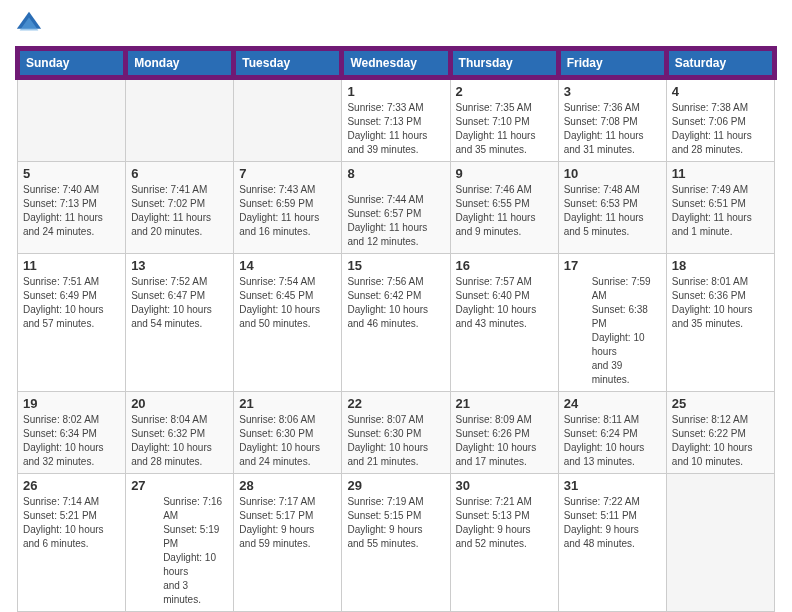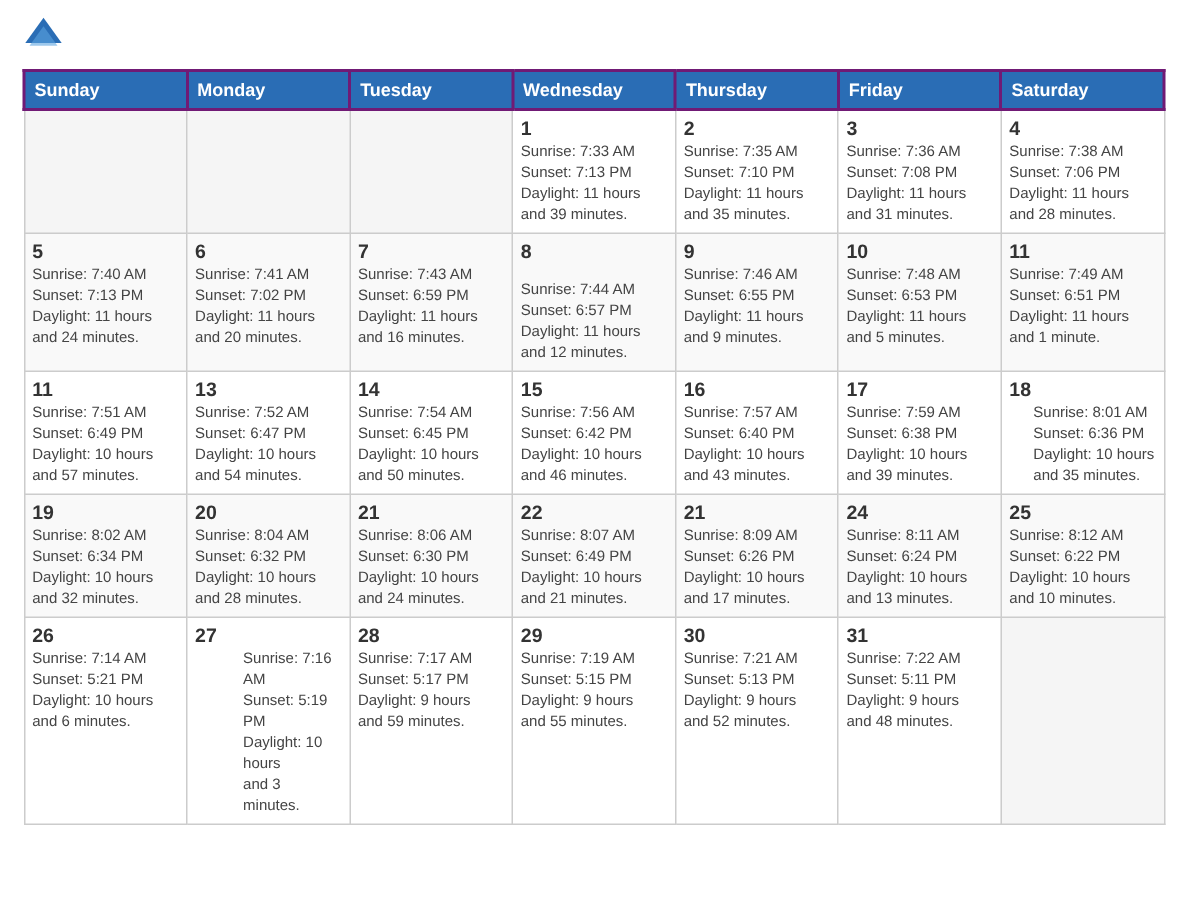--- a/index.html
+++ b/index.html
@@ -57,21 +57,21 @@
       border-collapse: collapse;
       table-layout: fixed;
     }
     .calendar th {
       background-color: #2a6db5;
       color: white;
       text-align: left;
       padding: 5px 6px;
       font-size: 12px;
       font-weight: bold;
-      border: 2px solid #701a75;
+      border: 5px solid #701a75;
     }
     .calendar td {
       border: 1px solid #ccc;
       vertical-align: top;
       padding: 4px 5px;
       font-size: 9.5px;
       color: #333;
       height: 80px;
       background: #fff;
     }
@@ -243,28 +243,28 @@
           </td>
           <td>
             <span class="day-number">16</span>
             <div class="day-info" style="white-space: pre-line;">Sunrise: 7:57 AM
 Sunset: 6:40 PM
 Daylight: 10 hours
 and 43 minutes.</div>
           </td>
           <td>
             <span class="day-number">17</span>
-            <div class="day-info" style="white-space: pre-line;">Sunrise: 7:59 AM
+            <div class="day-info" style="white-space: pre-line; margin-left: 28px;">Sunrise: 7:59 AM
 Sunset: 6:38 PM
 Daylight: 10 hours
 and 39 minutes.</div>
           </td>
           <td>
             <span class="day-number">18</span>
-            <div class="day-info" style="white-space: pre-line; margin-left: 16px;">Sunrise: 8:01 AM
+            <div class="day-info" style="white-space: pre-line;">Sunrise: 8:01 AM
 Sunset: 6:36 PM
 Daylight: 10 hours
 and 35 minutes.</div>
           </td>
         </tr>
         <tr>
           <td>
             <span class="day-number">19</span>
             <div class="day-info" style="white-space: pre-line;">Sunrise: 8:02 AM
 Sunset: 6:34 PM
@@ -281,21 +281,21 @@
           <td>
             <span class="day-number">21</span>
             <div class="day-info" style="white-space: pre-line;">Sunrise: 8:06 AM
 Sunset: 6:30 PM
 Daylight: 10 hours
 and 24 minutes.</div>
           </td>
           <td>
             <span class="day-number">22</span>
             <div class="day-info" style="white-space: pre-line;">Sunrise: 8:07 AM
-Sunset: 6:49 PM
+Sunset: 6:30 PM
 Daylight: 10 hours
 and 21 minutes.</div>
           </td>
           <td>
             <span class="day-number">21</span>
             <div class="day-info" style="white-space: pre-line;">Sunrise: 8:09 AM
 Sunset: 6:26 PM
 Daylight: 10 hours
 and 17 minutes.</div>
           </td>

